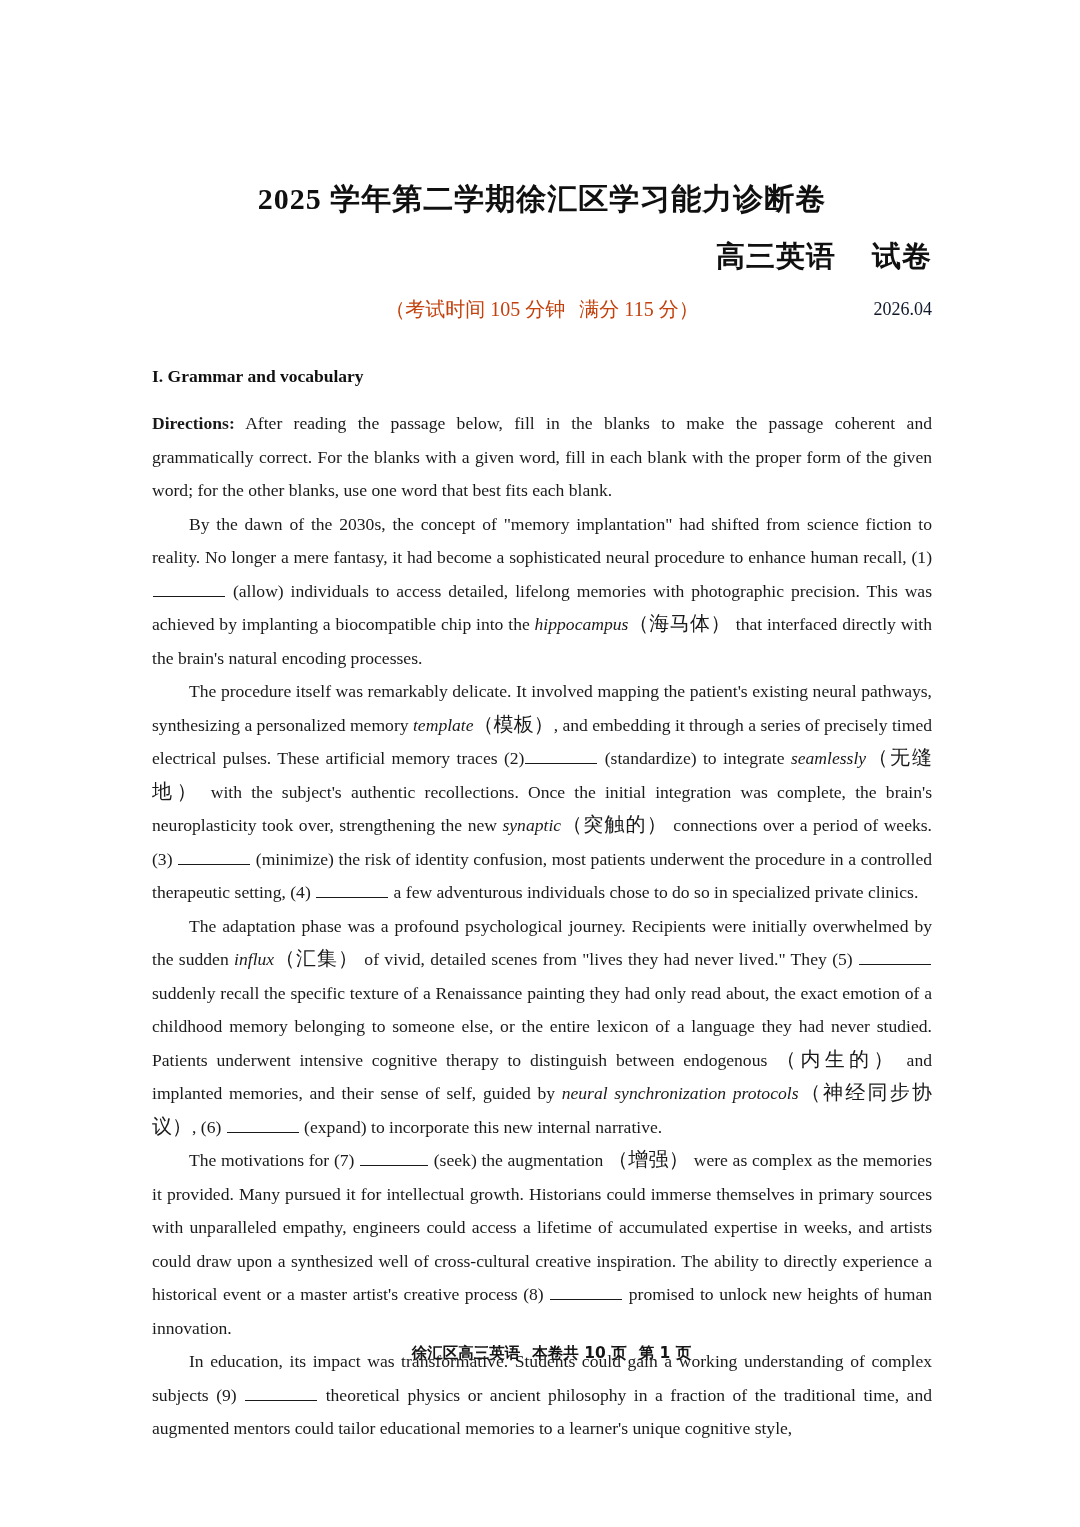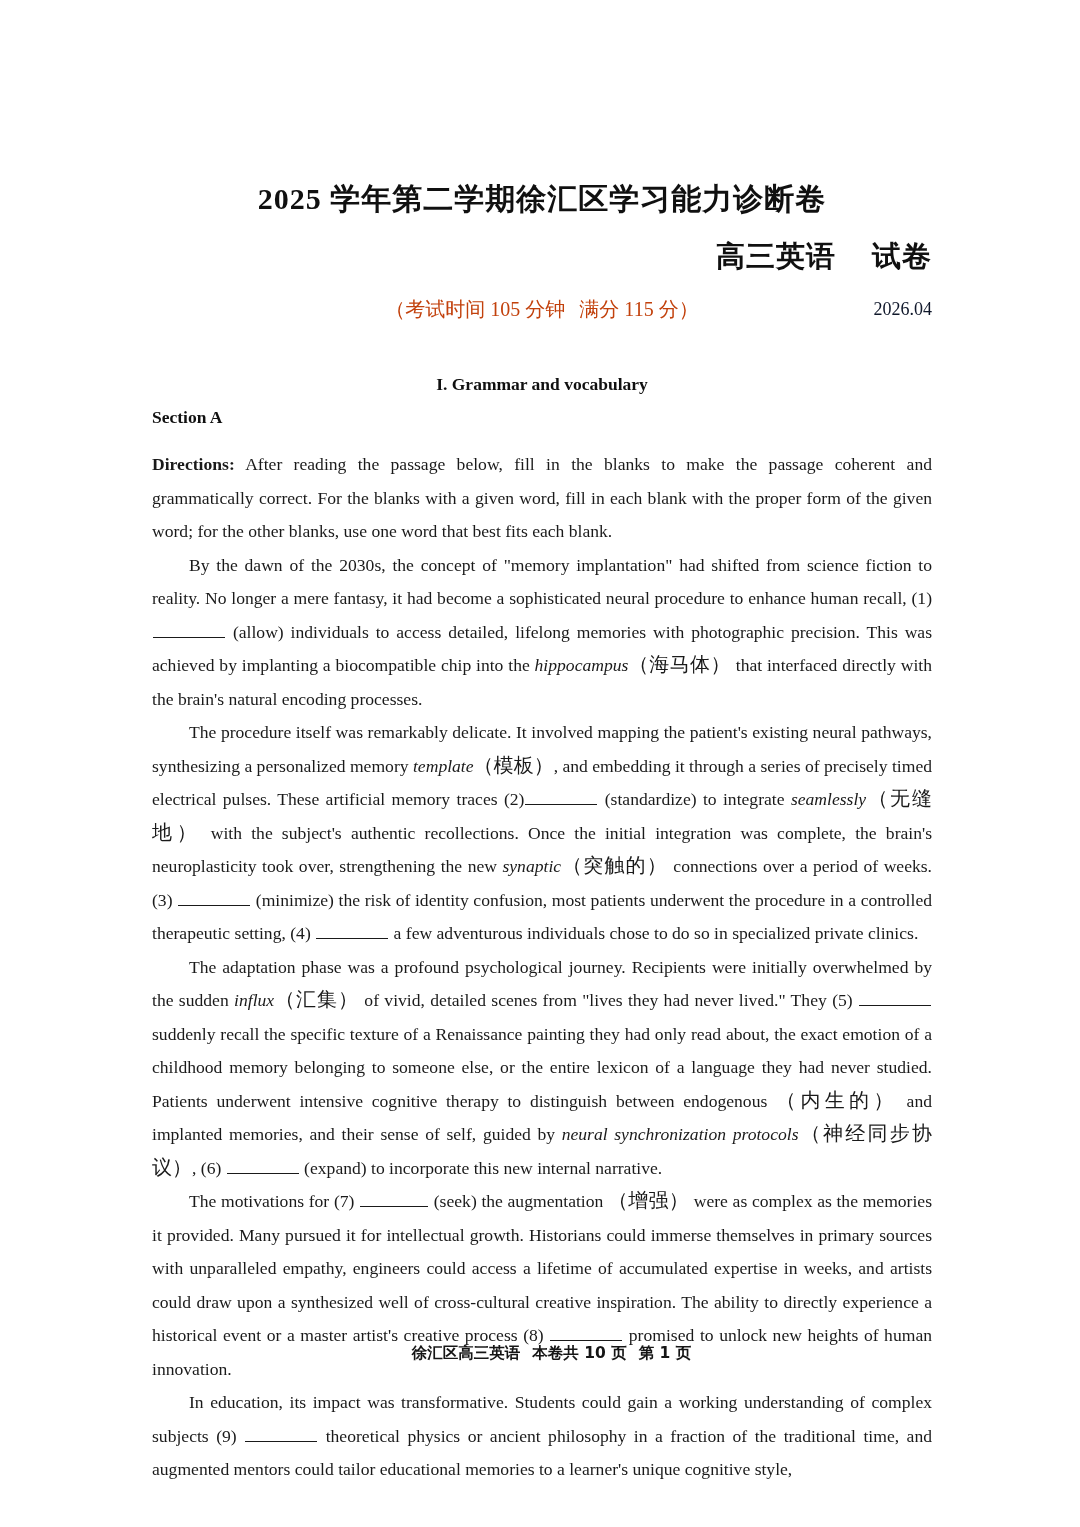--- a/index.html
+++ b/index.html
@@ -80,21 +80,21 @@
   }
 
   
   .sec-head {
     font-size: 17.5px;
     font-weight: bold;
     margin: 0;
     line-height: 1.9;
     color: #101010;
   }
-  .sec-head.first { margin-top: 40px; text-align: center; }
+  .sec-head.first { margin-top: 32px; }
 
   p.para {
     font-size: 17.6px;
     line-height: 33.5px;
     margin: 0;
     text-align: justify;
     text-justify: inter-word;
     color: #1a1a1a;
   }
   p.directions {
@@ -147,21 +147,20 @@
     <div>
       <h1 class="doc-title">2025 学年第二学期徐汇区学习能力诊断卷</h1>
       <h2 class="doc-subtitle"><span>高三英语</span><span class="gap"></span><span>试卷</span></h2>
       <div class="exam-meta">
         <div class="info"><span>（考试时间 105 分钟</span><span class="sp"></span><span>满分 115 分）</span></div>
         <div class="date">2026.04</div>
       </div>
     </div>
 
     <div class="sec-head first">I. Grammar and vocabulary</div>
-    <div class="sec-head">Section A</div>
 
     <p class="para directions"><span class="bold">Directions:</span><span> After reading the passage below, fill in the blanks to make the passage coherent and grammatically correct. For the blanks with a given word, fill in each blank with the proper form of the given word; for the other blanks, use one word that best fits each blank.</span></p>
 
     <p class="para indent"><span>By the dawn of the 2030s, the concept of "memory implantation" had shifted from science fiction to reality. No longer a mere fantasy, it had become a sophisticated neural procedure to enhance human recall, (1)</span><span class="blank"></span><span> (allow) individuals to access detailed, lifelong memories with photographic precision. This was achieved by implanting a biocompatible chip into the </span><span class="ital">hippocampus</span><span class="cn">（海马体）</span><span> that interfaced directly with the brain's natural encoding processes.</span></p>
 
     <p class="para indent"><span>The procedure itself was remarkably delicate. It involved mapping the patient's existing neural pathways, synthesizing a personalized memory </span><span class="ital">template</span><span class="cn">（模板）</span><span>, and embedding it through a series of precisely timed electrical pulses. These artificial memory traces (2)</span><span class="blank"></span><span> (standardize) to integrate </span><span class="ital">seamlessly</span><span class="cn">（无缝地）</span><span> with the subject's authentic recollections. Once the initial integration was complete, the brain's neuroplasticity took over, strengthening the new </span><span class="ital">synaptic</span><span class="cn">（突触的）</span><span> connections over a period of weeks. (3) </span><span class="blank"></span><span> (minimize) the risk of identity confusion, most patients underwent the procedure in a controlled therapeutic setting, (4) </span><span class="blank"></span><span> a few adventurous individuals chose to do so in specialized private clinics.</span></p>
 
     <p class="para indent"><span>The adaptation phase was a profound psychological journey. Recipients were initially overwhelmed by the sudden </span><span class="ital">influx</span><span class="cn">（汇集）</span><span> of vivid, detailed scenes from "lives they had never lived." They (5) </span><span class="blank"></span><span> suddenly recall the specific texture of a Renaissance painting they had only read about, the exact emotion of a childhood memory belonging to someone else, or the entire lexicon of a language they had never studied. Patients underwent intensive cognitive therapy to distinguish between endogenous </span><span class="cn">（内生的）</span><span> and implanted memories, and their sense of self, guided by </span><span class="ital">neural synchronization protocols</span><span class="cn">（神经同步协议）</span><span>, (6) </span><span class="blank"></span><span> (expand) to incorporate this new internal narrative.</span></p>
 
     <p class="para indent"><span>The motivations for (7) </span><span class="blank tight"></span><span> (seek) the augmentation </span><span class="cn">（增强）</span><span> were as complex as the memories it provided. Many pursued it for intellectual growth. Historians could immerse themselves in primary sources with unparalleled empathy, engineers could access a lifetime of accumulated expertise in weeks, and artists could draw upon a synthesized well of cross-cultural creative inspiration. The ability to directly experience a historical event or a master artist's creative process (8) </span><span class="blank"></span><span> promised to unlock new heights of human innovation.</span></p>

